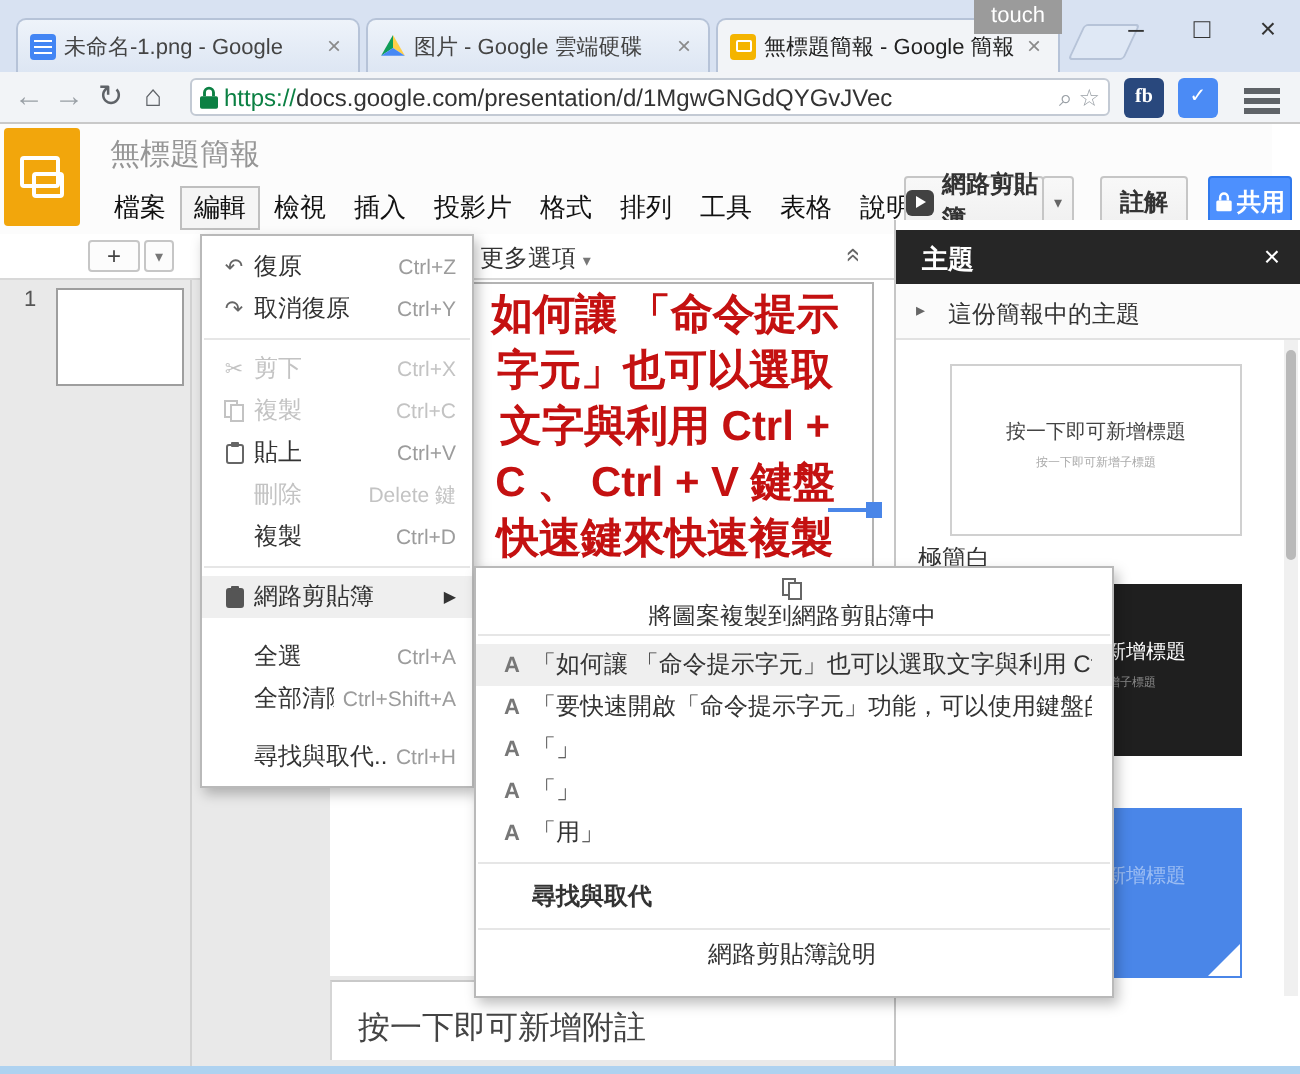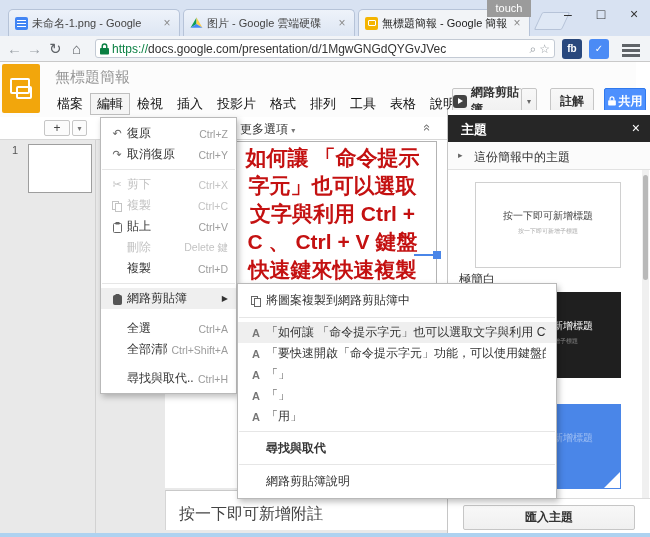--- a/index.html
+++ b/index.html
@@ -105,21 +105,21 @@
   .mi .mis{font-size:10.5px;color:#9c9c9c;white-space:nowrap;margin-left:4px;}
   .mi .mia{font-size:8px;color:#333;margin-left:4px;}
   .mi.dis,.mi.dis .mic,.mi.dis .mis{color:#c3c3c3;}
   .mi.hl{background:#efefef;}
   .msep{height:1px;background:#e6e6e6;margin:4px 1px;}
   .mspace{height:9px;}
 
   .submenu{left:237px;top:166px;width:320px;padding:4px 0;}
   .smi{display:flex;align-items:center;height:21px;padding:0 10px 0 8px;font-size:12px;color:#333;}
   .smi .mic{width:20px;flex:none;font-size:11px;color:#777;text-align:center;font-weight:bold;}
-  .smi.tall{height:25px;}
+  .smi.tall{height:25px;flex-direction:column;}
   .smi.bold{font-weight:bold;height:24px;}
   .smi.hl{background:#efefef;}
   .smi .mil{flex:1;white-space:nowrap;overflow:hidden;}
 
   .svgic{display:inline-block;vertical-align:middle;}
   .bottomstrip{position:absolute;left:0;top:533px;width:650px;height:4px;background:#aed2f0;}
 </style>
 </head>
 <body>
 
@@ -164,21 +164,21 @@
         <svg width="9" height="12" viewBox="0 0 10 13" class="svgic">
             <rect y="5.5" width="10" height="7" rx="1" fill="#0b8043"></rect>
             <path d="M2.5 5.5 V3.5 a2.5 2.5 0 0 1 5 0 V5.5" stroke="#0b8043" stroke-width="1.6" fill="none"></path>
           </svg>
       </span>
       <span class="url-scheme">https://</span>
       <span class="url-rest">docs.google.com/presentation/d/1MgwGNGdQYGvJVec</span>
       <span class="urlicon">⌕</span>
       <span class="urlicon">☆</span>
     </div>
-    <div class="extbtn" style="left:562px;background:#29487d;">fb</div>
+    <div class="extbtn" style="left:562px;background:#29487d;font-family:Liberation Serif, serif;">fb</div>
     <div class="extbtn" style="left:589px;background:#4b8bf5;">✓</div>
     <div class="hamburger"></div>
   </div>
 
   <div class="appheader">
     <div class="logo"></div>
     <div class="doc-title">無標題簡報</div>
     <div class="menubar">
       <span class="m">檔案</span>
       <span class="m open">編輯</span>
@@ -262,23 +262,20 @@
       <div class="thumb" style="top:182px;height:86px;background:#1f1f1f;border-color:#1f1f1f;">
         <div class="th-title" style="color:#fff;">按一下即可新增標題</div>
         <div class="th-sub" style="color:#888;">按一下即可新增子標題</div>
       </div>
 
       <div class="thumb" style="top:294px;height:85px;background:#4a86e8;border-color:#4a86e8;">
         <div class="th-title" style="color:rgba(255,255,255,0.45);">按一下即可新增標題</div>
         <div class="fold"></div>
       </div>
 
-      <div class="sb-bottom">
-        <div class="gbtn importbtn">匯入主題</div>
-      </div>
     </div>
 
     <div class="dropmenu editmenu">
       <div class="mi">
         <span class="mic">↶</span>
         <span class="mil">復原</span>
         <span class="mis">Ctrl+Z</span>
       </div>
       <div class="mi">
         <span class="mic">↷</span>

